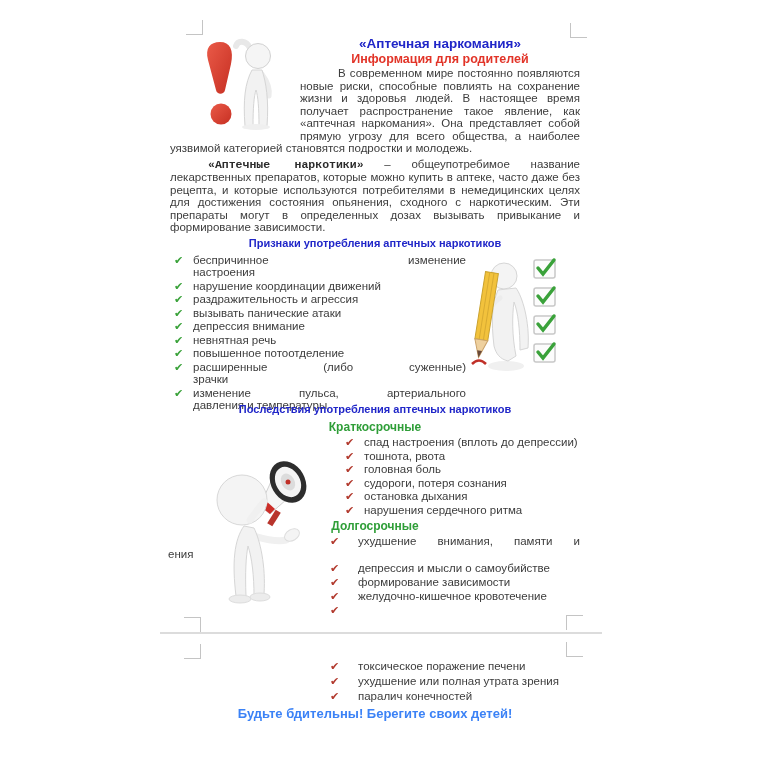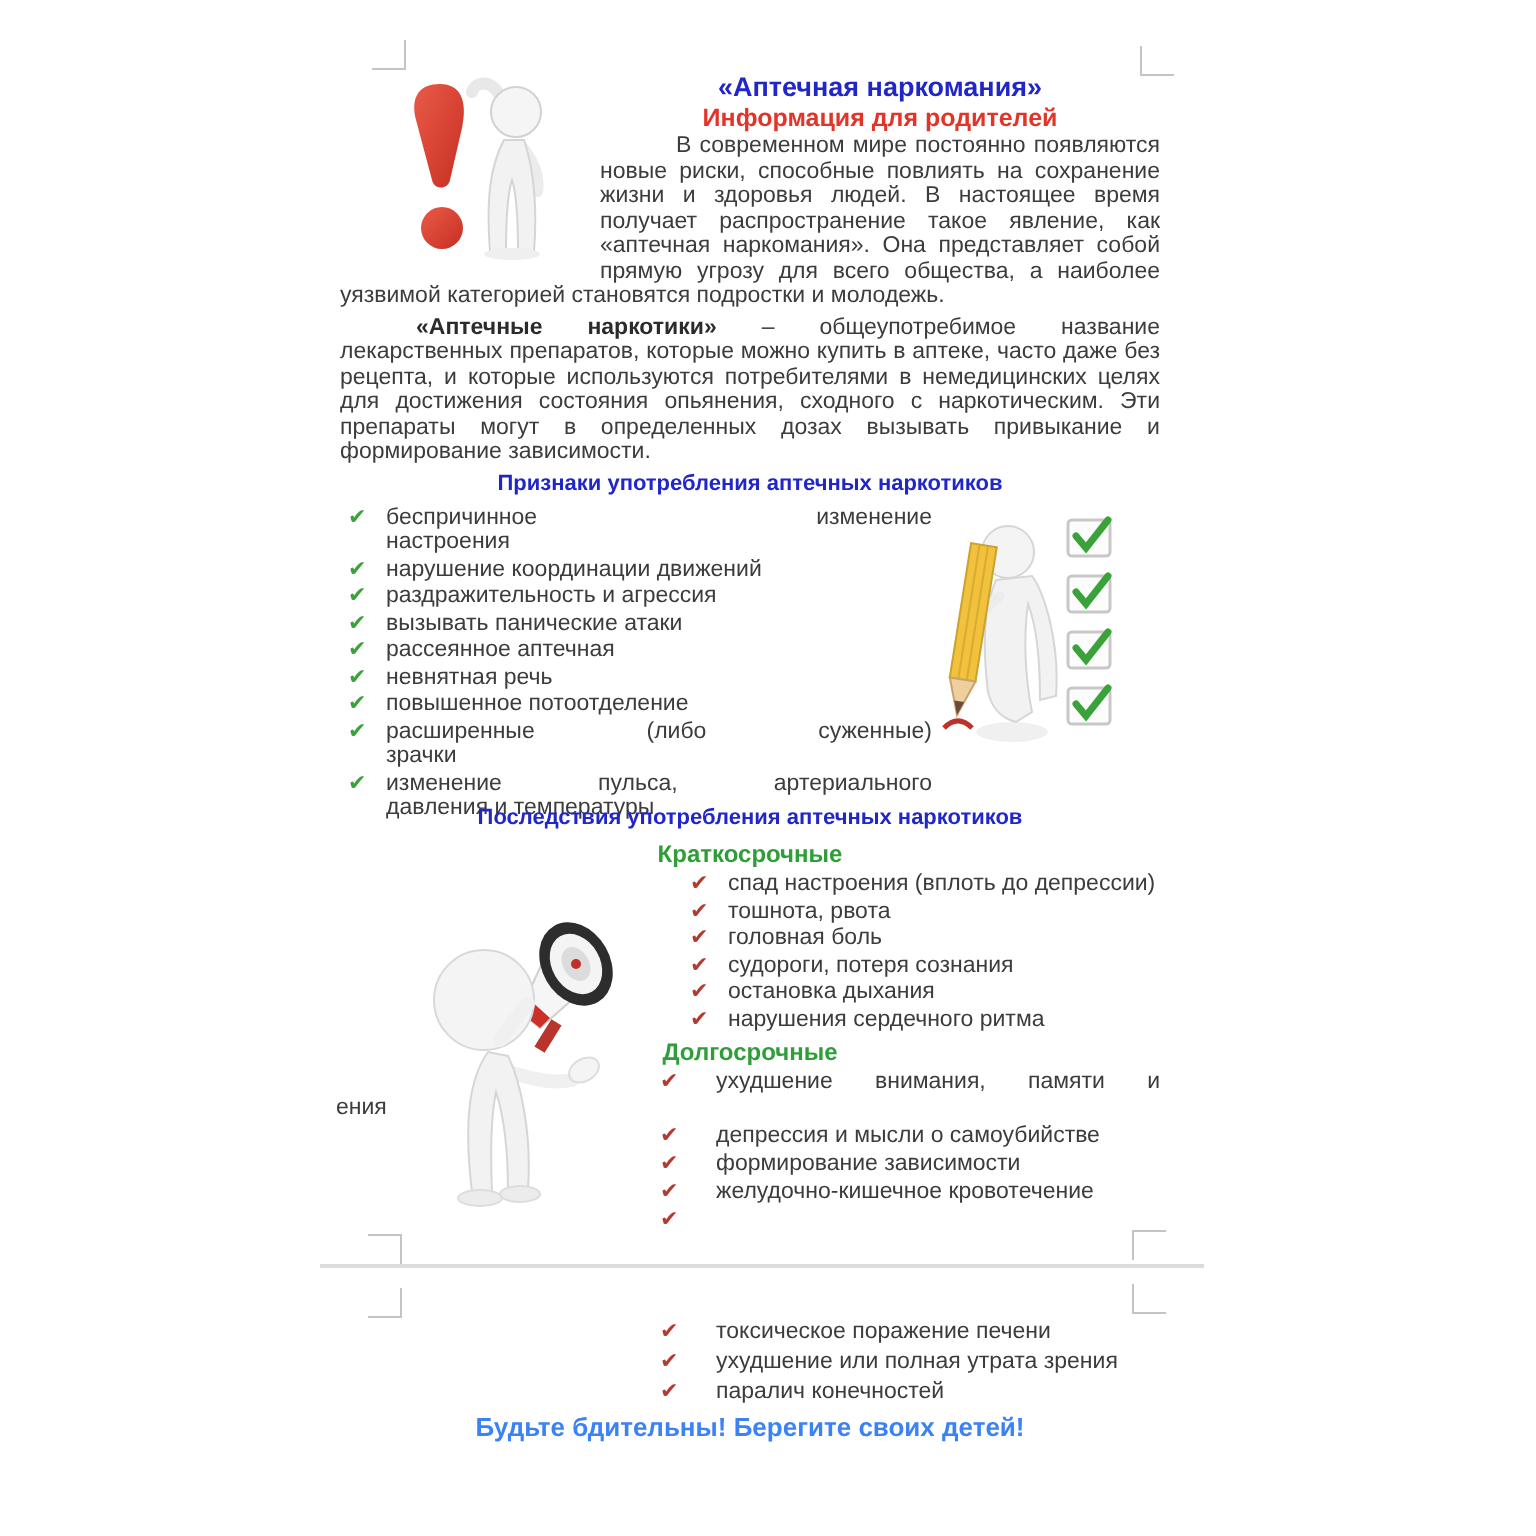--- a/index.html
+++ b/index.html
@@ -8,21 +8,21 @@
 
   
   .col{position:absolute;left:170px;top:36px;width:410px;font-size:11.5px;line-height:12.5px;
        color:#3c3c3c;text-align:justify;}
   .fig-float{float:left;width:130px;height:98px;}
   .fig-float svg{margin:2px 0 0 20px;display:block;}
   .doc-title{margin:0;font-size:13.5px;line-height:16px;font-weight:bold;color:#2026c8;text-align:center;}
   .doc-subtitle{margin:0;font-size:12.5px;line-height:15px;font-weight:bold;color:#e23428;text-align:center;}
   p.para{margin:0;text-indent:38px;}
   p.def{margin-top:3px;}
-  .def b{color:#2b2b2b;}
+  .def b{color:#2b2b2b;font-family:Liberation Mono, monospace;}
   .h-blue{margin:2px 0 0 0;font-size:11px;line-height:15px;font-weight:bold;color:#2026c8;text-align:center;}
 
   
   .item{position:relative;padding-left:19px;margin-bottom:1px;line-height:12.5px;text-align:left;}
   .chk{position:absolute;left:0;top:0;font-size:11px;line-height:12.5px;}
   .chk.g{color:#3aa23a;}
   .chk.r{color:#b23a2e;}
   .l{display:block;}
   .jl{text-align:justify;text-align-last:justify;}
   .signs-list{width:292px;margin:3px 0 0 4px;}
@@ -108,21 +108,21 @@
       <div class="item">
         <span class="chk g">✔</span>
         <span class="l">раздражительность и агрессия</span>
       </div>
       <div class="item">
         <span class="chk g">✔</span>
         <span class="l">вызывать панические атаки</span>
       </div>
       <div class="item">
         <span class="chk g">✔</span>
-        <span class="l">рассеянное аптечная</span>
+        <span class="l">депрессия внимание</span>
       </div>
       <div class="item">
         <span class="chk g">✔</span>
         <span class="l">невнятная речь</span>
       </div>
       <div class="item">
         <span class="chk g">✔</span>
         <span class="l">повышенное потоотделение</span>
       </div>
       <div class="item">

